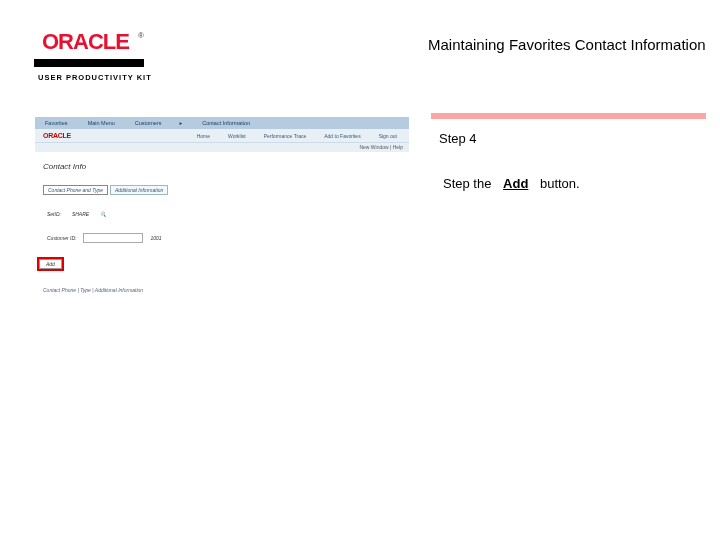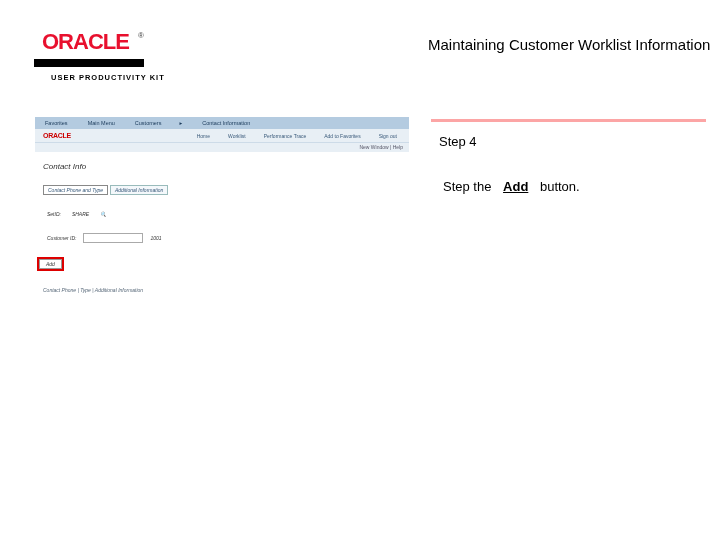--- a/index.html
+++ b/index.html
@@ -4,21 +4,21 @@
 <style>
   * { box-sizing: border-box; margin: 0; padding: 4px; }
   html, body { width: 720px; height: 540px; font-family: Arial, Helvetica, sans-serif; background: #fff; }
   .page { position: relative; width: 720px; height: 540px; }
 
   
   .logo-block { position: absolute; left: 22px; top: 15px; }
   .logo-oracle { color: #e8102e; font-family: Arial, sans-serif; font-weight: bold; font-size: 22px; letter-spacing: -1px; line-height: 1; }
   .logo-tm { font-size: 8px; vertical-align: top; color: #444; margin-left: 1px; }
   .logo-divider { height: 1px; background: #000; margin: 2px 0; width: 110px; }
-  .logo-upk { font-size: 7.5px; font-weight: bold; letter-spacing: 1px; color: #000; margin-left: 13px; }
+  .logo-upk { font-size: 7.5px; font-weight: bold; letter-spacing: 1px; color: #000; }
 
   
   .title { position: absolute; left: 416px; top: 24px; font-size: 15px; color: #000; }
 
   
   .shot { position: absolute; left: 23px; top: 105px; width: 382px; height: 160px; font-size: 6px; color: #333; }
   .shot-topbar { background: #b4cbe0; height: 12px; width: 100%; display: flex; align-items: center; padding: 0 4px; gap: 10px; color: #1a3a5a; }
   .shot-topbar span { font-size: 5.5px; }
   .shot-topbar .crumb { margin-left: 2px; }
   .shot-logorow { background: #e8eff5; height: 13px; display: flex; align-items: center; justify-content: space-between; padding: 0 4px; }
@@ -32,39 +32,39 @@
   .shot-tab.active { border: 1px solid #888; background: #fff; }
   .shot-field-row { display: flex; align-items: center; gap: 3px; margin-bottom: 2px; }
   .shot-label { font-size: 5px; color: #333; }
   .shot-input { border: 1px solid #aaa; height: 7px; background: #fff; }
   .shot-input.w2 { width: 60px; }
   .shot-glass { font-size: 5px; color: #666; }
   .shot-add-btn { margin-top: 8px; display: inline-block; background: #fff; border: 1px solid #999; padding: 1px 6px; font-size: 5px; outline: 2px solid #d00; outline-offset: 0; }
   .shot-footer { margin-top: 14px; font-size: 5px; color: #567; }
 
   
-  .instr { position: absolute; left: 423px; top: 111px; width: 275px; border-top: 3px solid #fca5a5; padding-top: 8px; }
+  .instr { position: absolute; left: 423px; top: 105px; width: 275px; border-top: 6px solid #fca5a5; padding-top: 8px; }
   .step-label { font-size: 13px; color: #000; margin-bottom: 22px; }
   .step-text { font-size: 13px; color: #000; }
   .step-text .bold { font-weight: bold; text-decoration: underline; }
 </style>
 </head>
 <body>
 
 <div class="page">
 
   <div class="logo-block">
     <div>
       <span class="logo-oracle">ORACLE</span><span class="logo-tm">®</span>
     </div>
     <div class="logo-divider"></div>
     <div class="logo-upk">USER PRODUCTIVITY KIT</div>
   </div>
 
-  <div class="title">Maintaining Customer Worklist Information</div>
+  <div class="title">Maintaining Favorites Contact Information</div>
 
   <div class="shot">
     <div class="shot-topbar">
       <span class="crumb">Favorites</span>
       <span class="crumb">Main Menu</span>
       <span class="crumb">Customers</span>
       <span>▸</span>
       <span class="crumb">Contact Information</span>
     </div>
     <div class="shot-logorow">

